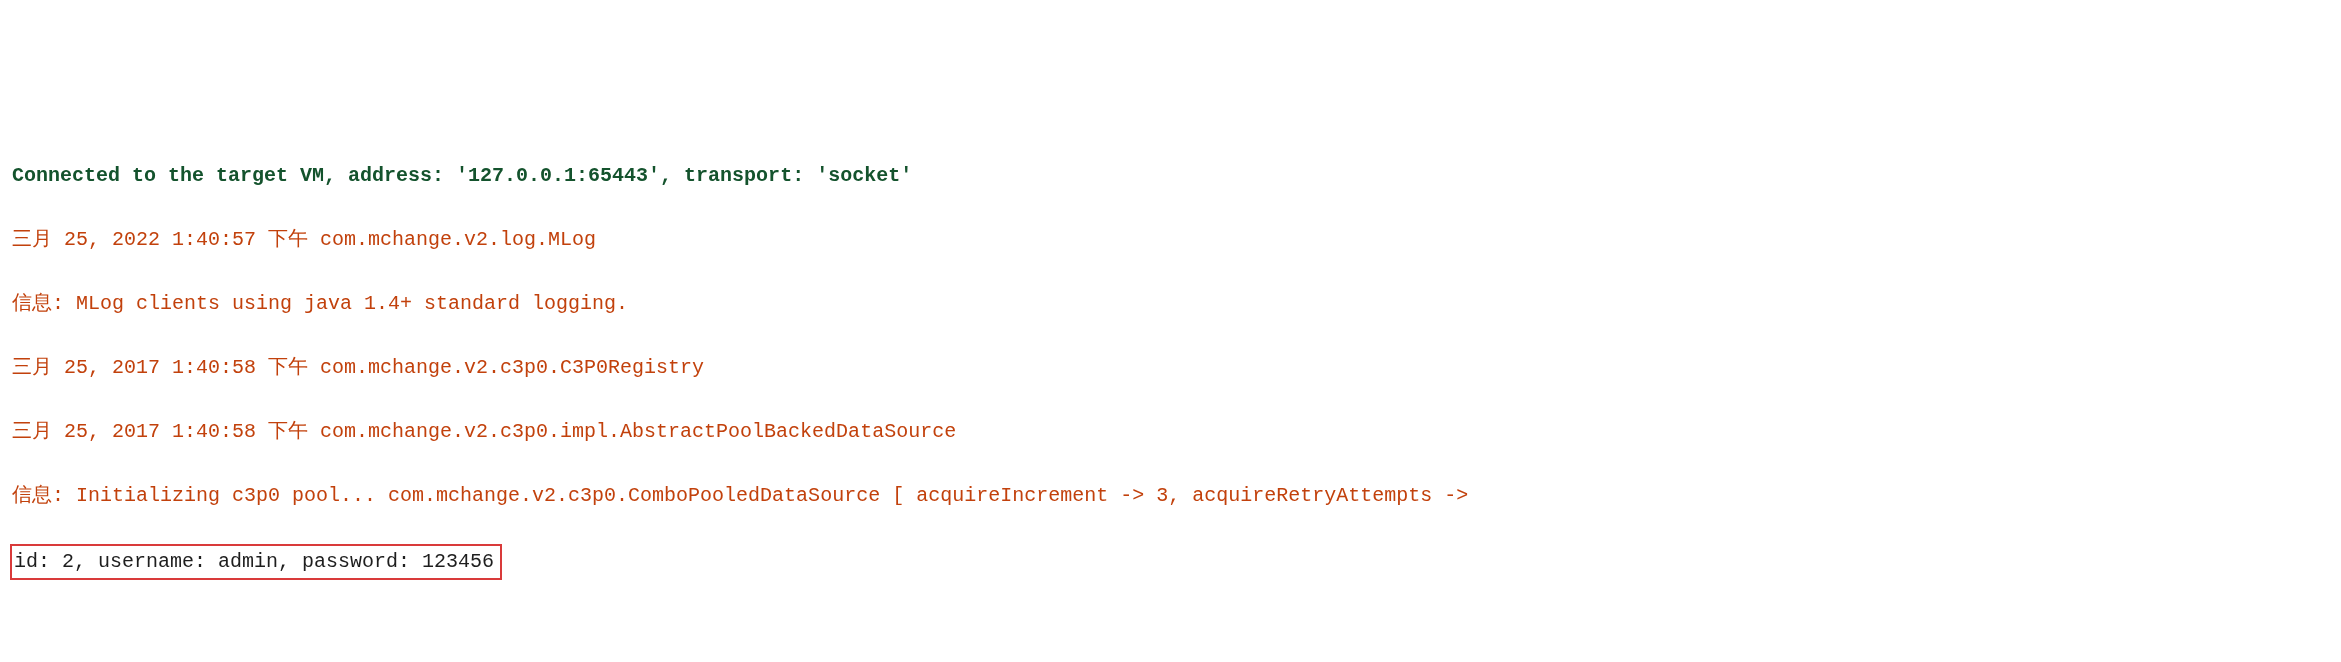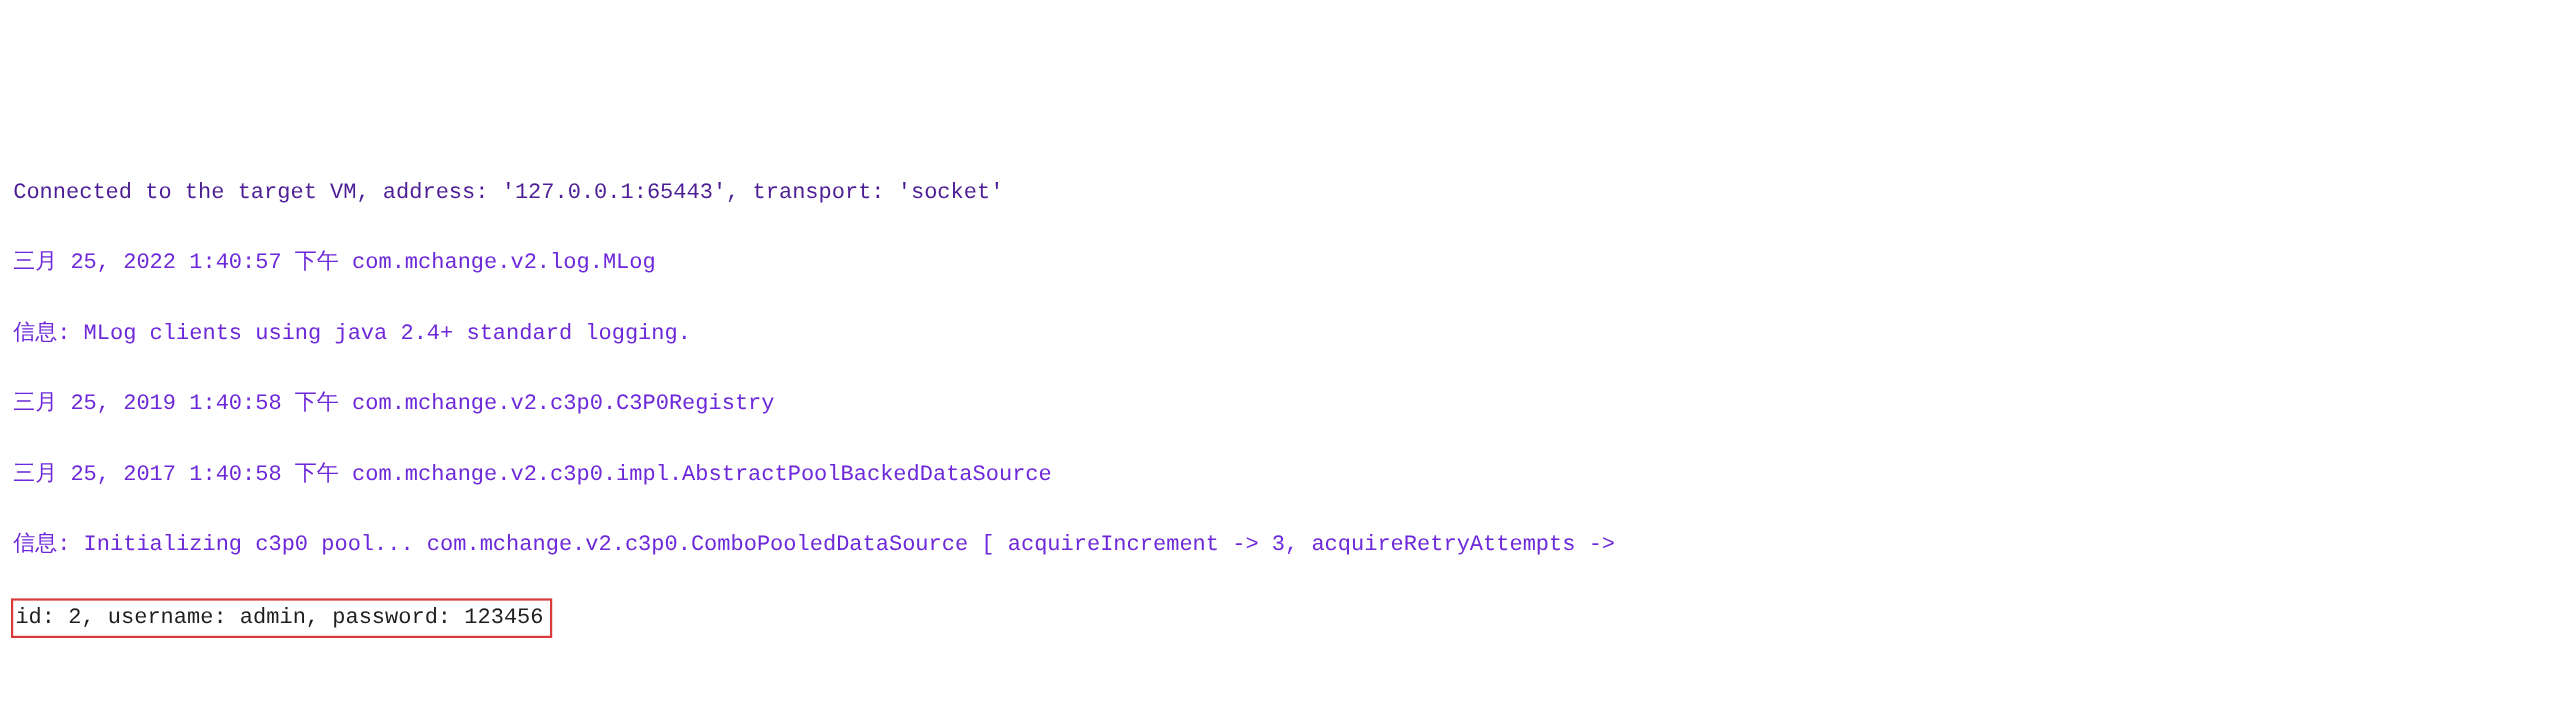--- a/index.html
+++ b/index.html
@@ -17,40 +17,40 @@
       display: block;
       padding-left: 12px;
       white-space: pre;
     }
     .cmd-line {
       background-color: #e6f0de;
       padding: 2px 12px;
       display: inline-block;
       color: #4a4a4a;
     }
-    .blue { color: #4c1d95; }
-    .red { color: #6d28d9; }
+    .blue { color: #14532d; font-weight: bold; }
+    .red { color: #c2410c; }
     .black { color: #1e1e1e; }
     .highlight-box {
       border: 2px solid #d93a3a;
       display: inline-block;
       padding: 0 6px 0 2px;
       margin-left: -2px;
     }
   </style>
 </head>
 <body>
 
 
 
 <div class="console">
 <span class="line blue">Connected to the target VM, address: '127.0.0.1:65443', transport: 'socket'</span>
 <span class="line red">三月 25, 2022 1:40:57 下午 com.mchange.v2.log.MLog</span>
-<span class="line red">信息: MLog clients using java 2.4+ standard logging.</span>
-<span class="line red">三月 25, 2019 1:40:58 下午 com.mchange.v2.c3p0.C3P0Registry</span>
+<span class="line red">信息: MLog clients using java 1.4+ standard logging.</span>
+<span class="line red">三月 25, 2017 1:40:58 下午 com.mchange.v2.c3p0.C3P0Registry</span>
 <span class="line red">三月 25, 2017 1:40:58 下午 com.mchange.v2.c3p0.impl.AbstractPoolBackedDataSource</span>
 <span class="line red">信息: Initializing c3p0 pool... com.mchange.v2.c3p0.ComboPooledDataSource [ acquireIncrement -&gt; 3, acquireRetryAttempts -&gt; </span>
 <span class="line black"><span class="highlight-box">id: 2, username: admin, password: 123456</span></span>
 
 <span class="line"></span>
 
 </div>
 
 
 

